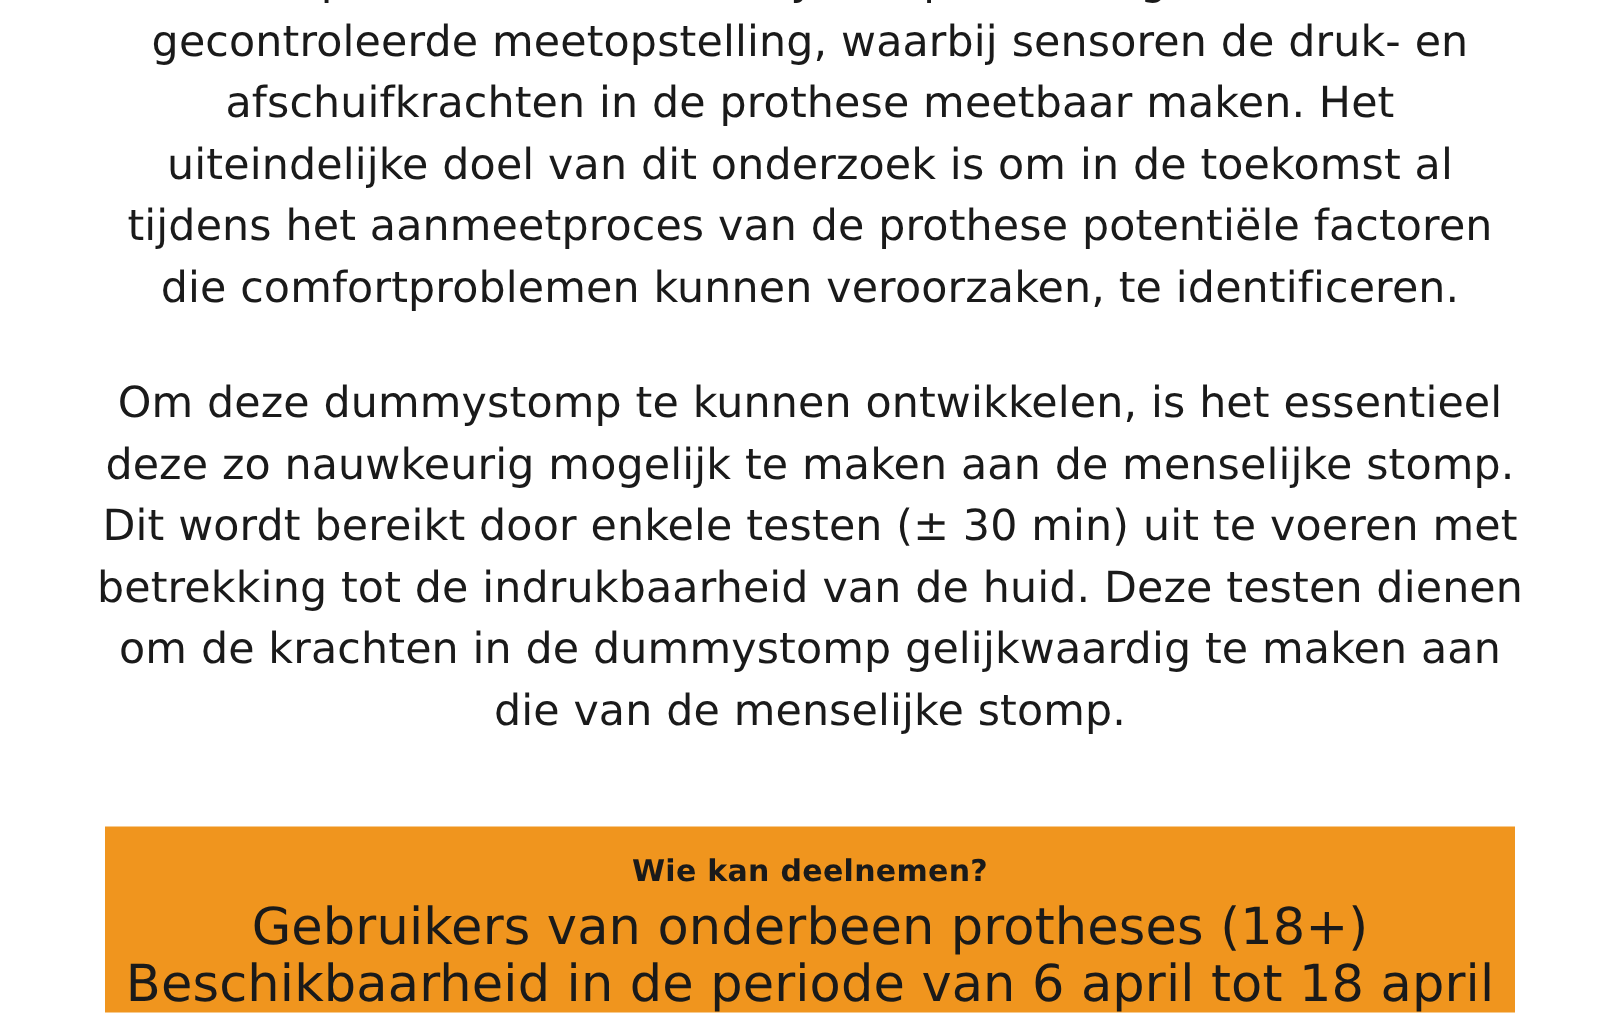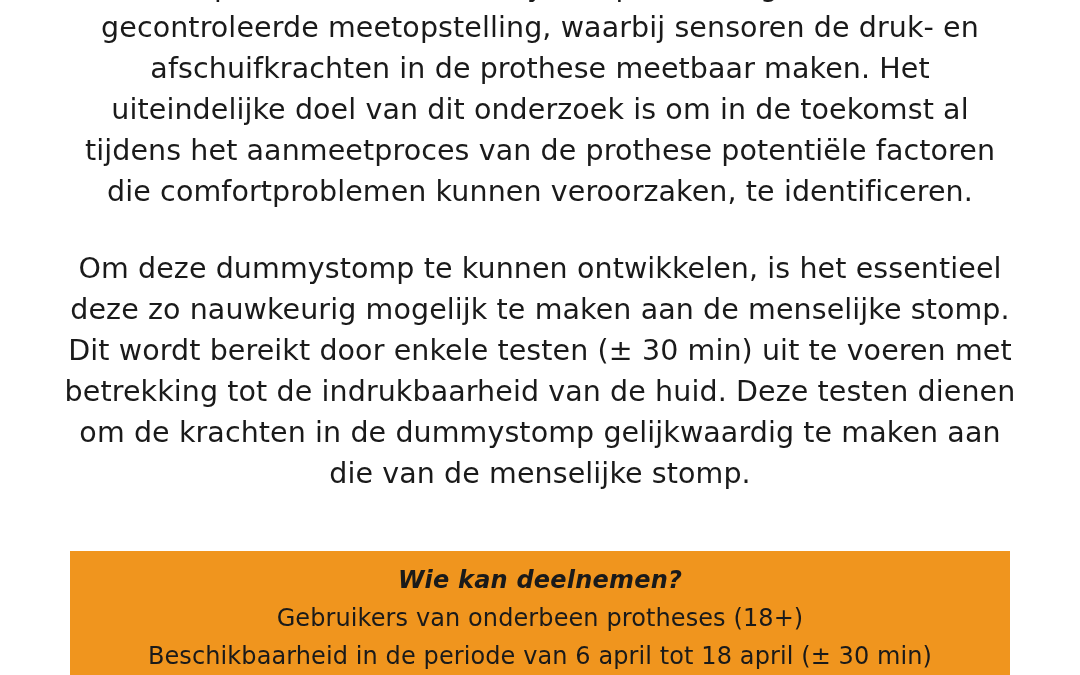--- a/index.html
+++ b/index.html
@@ -42,28 +42,27 @@
     left: 70px;
     top: 551px;
     width: 940px;
     background: #f0951e;
     padding: 10px 0 14px 0;
     box-sizing: border-box;
     text-align: center;
     color: #1a1a1a;
   }
   .callout-title {
-    font-size: 24px;
+    font-size: 20px;
     line-height: 38px;
     font-weight: bold;
     letter-spacing: 0.2px;
-    font-style: italic;
   }
   .callout-line {
-    font-size: 24px;
+    font-size: 34px;
     line-height: 38px;
     letter-spacing: 0.1px;
   }
 </style>
 </head>
 <body>
 
 <div class="page">
 
   <div class="body-text">

